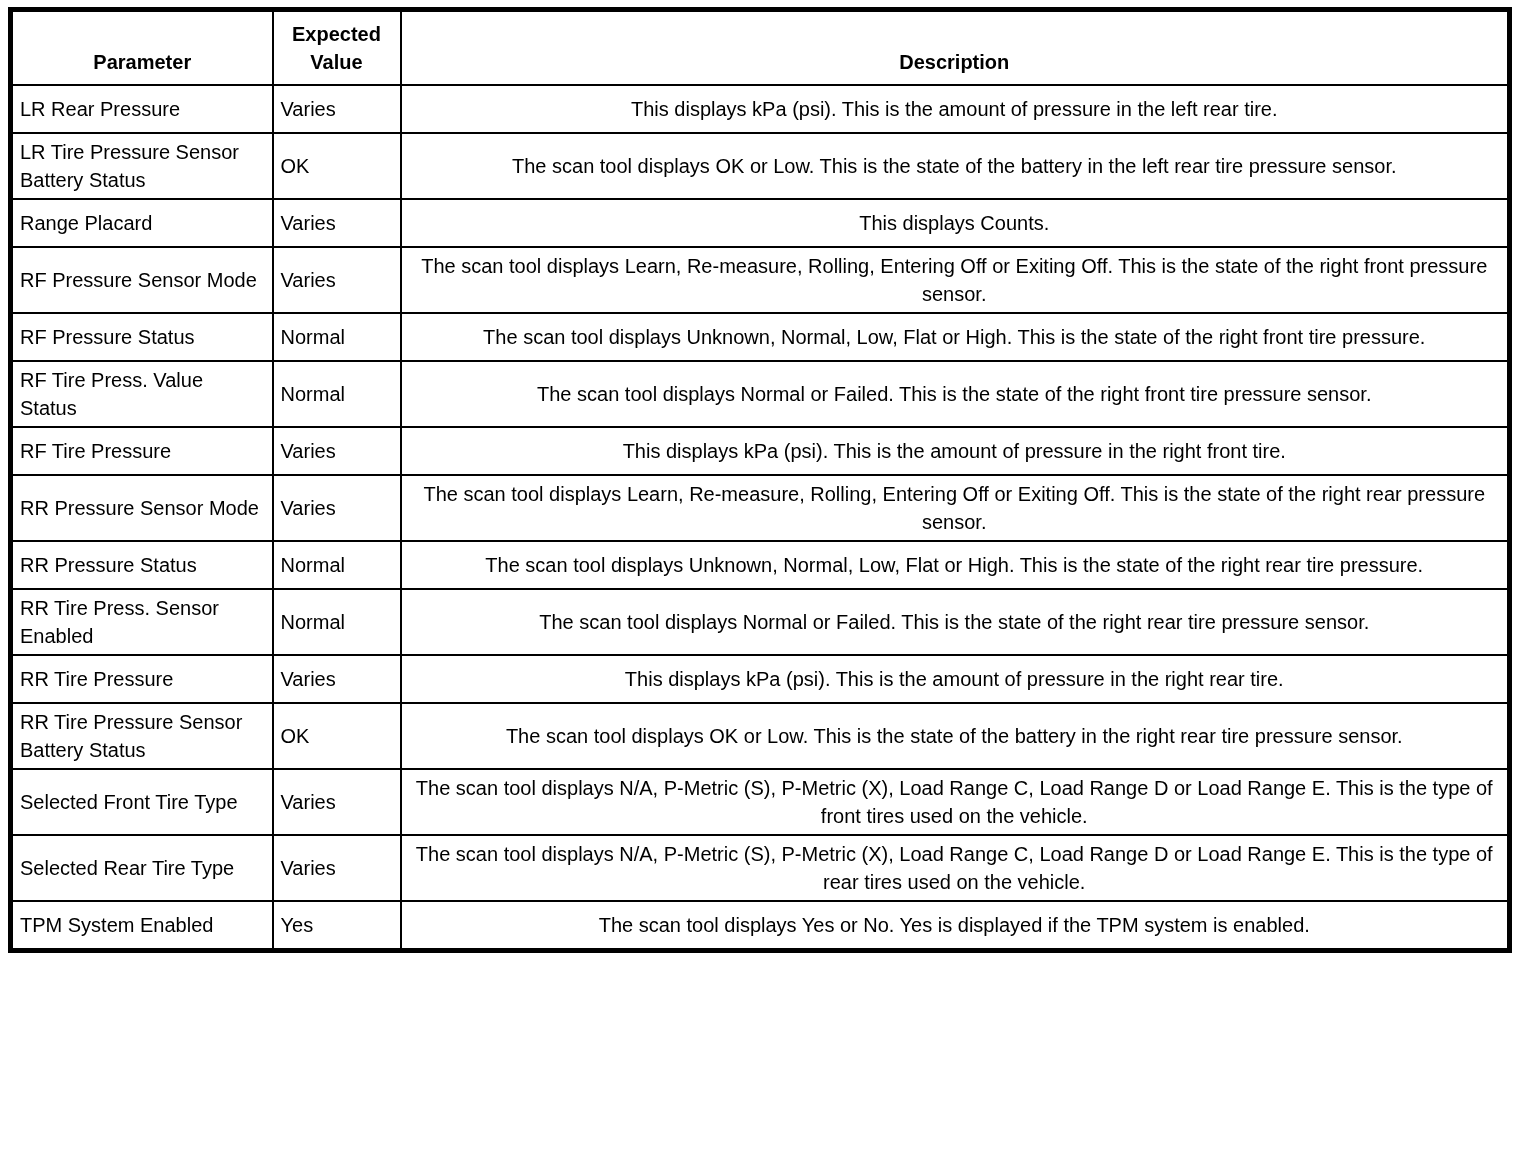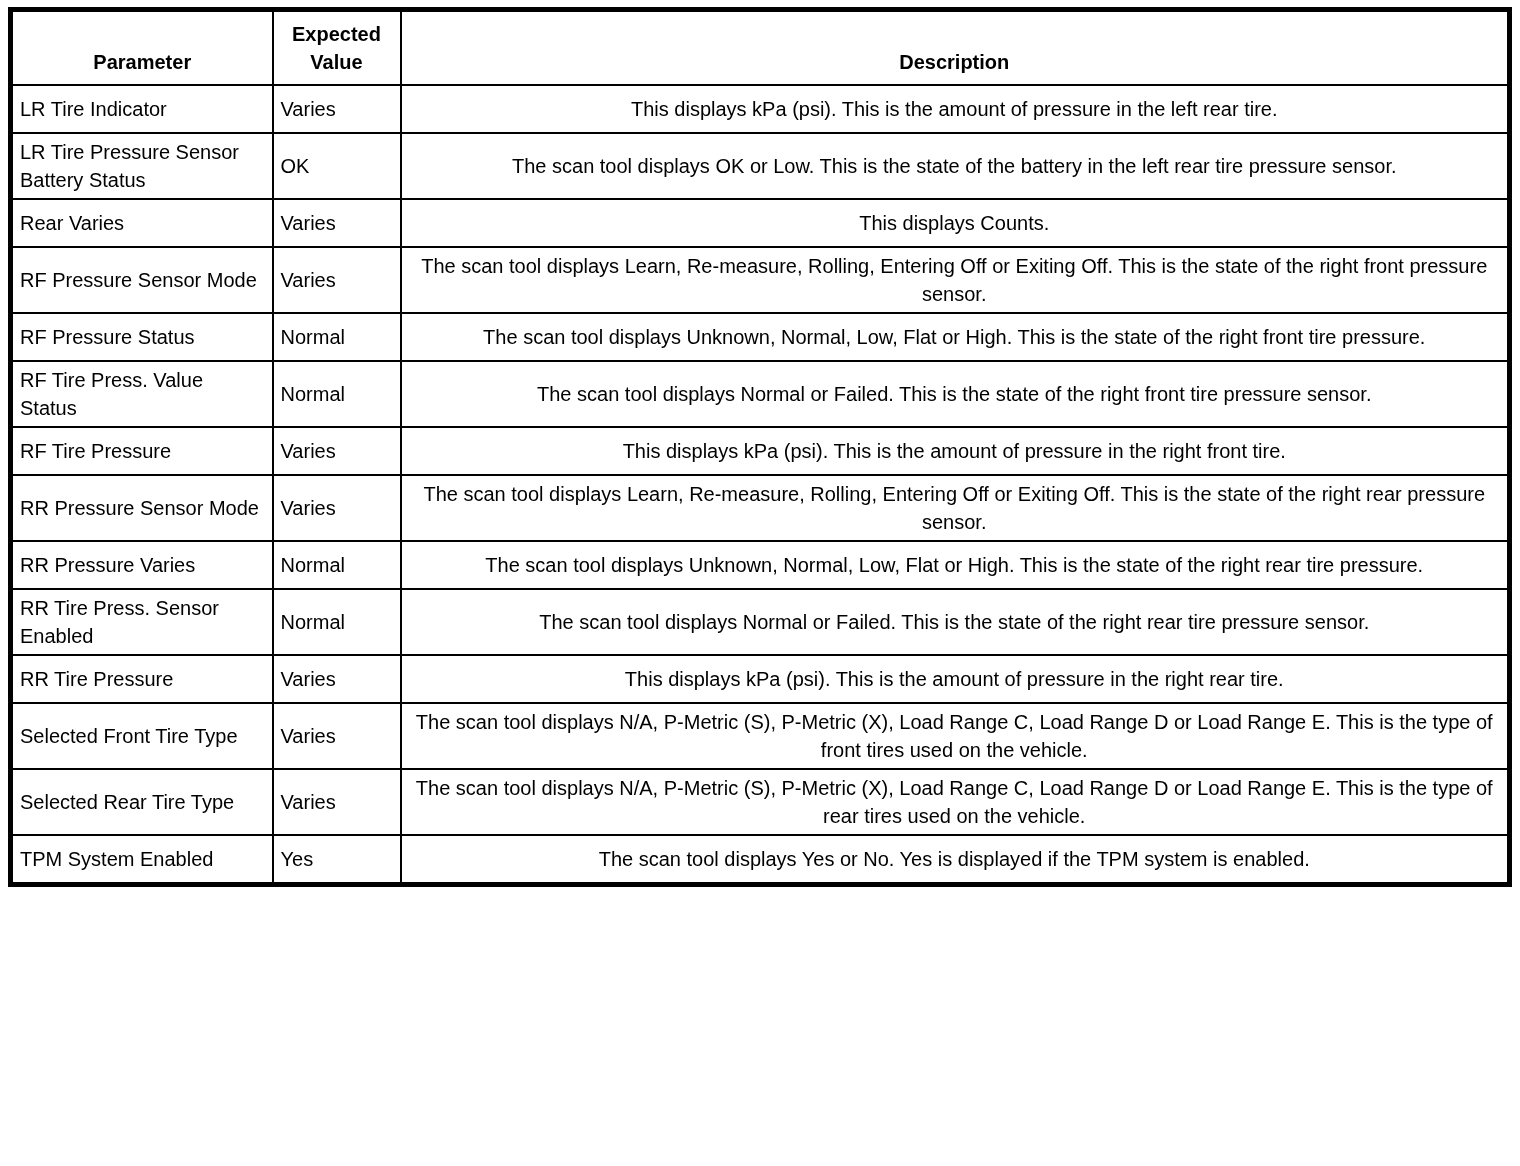--- a/index.html
+++ b/index.html
@@ -67,31 +67,31 @@
     </colgroup>
     <thead>
       <tr>
         <th>Parameter</th>
         <th>Expected Value</th>
         <th>Description</th>
       </tr>
     </thead>
     <tbody>
       <tr>
-        <td class="cell-param">LR Tire Indicator</td>
+        <td class="cell-param">LR Rear Pressure</td>
         <td class="cell-value">Varies</td>
         <td class="cell-desc">This displays kPa (psi). This is the amount of pressure in the left rear tire.</td>
       </tr>
       <tr>
         <td class="cell-param">LR Tire Pressure Sensor Battery Status</td>
         <td class="cell-value">OK</td>
         <td class="cell-desc">The scan tool displays OK or Low. This is the state of the battery in the left rear tire pressure sensor.</td>
       </tr>
       <tr>
-        <td class="cell-param">Rear Varies</td>
+        <td class="cell-param">Range Placard</td>
         <td class="cell-value">Varies</td>
         <td class="cell-desc">This displays Counts.</td>
       </tr>
       <tr>
         <td class="cell-param">RF Pressure Sensor Mode</td>
         <td class="cell-value">Varies</td>
         <td class="cell-desc">The scan tool displays Learn, Re-measure, Rolling, Entering Off or Exiting Off. This is the state of the right front pressure sensor.</td>
       </tr>
       <tr>
         <td class="cell-param">RF Pressure Status</td>
@@ -107,33 +107,38 @@
         <td class="cell-param">RF Tire Pressure</td>
         <td class="cell-value">Varies</td>
         <td class="cell-desc">This displays kPa (psi). This is the amount of pressure in the right front tire.</td>
       </tr>
       <tr>
         <td class="cell-param">RR Pressure Sensor Mode</td>
         <td class="cell-value">Varies</td>
         <td class="cell-desc">The scan tool displays Learn, Re-measure, Rolling, Entering Off or Exiting Off. This is the state of the right rear pressure sensor.</td>
       </tr>
       <tr>
-        <td class="cell-param">RR Pressure Varies</td>
+        <td class="cell-param">RR Pressure Status</td>
         <td class="cell-value">Normal</td>
         <td class="cell-desc">The scan tool displays Unknown, Normal, Low, Flat or High. This is the state of the right rear tire pressure.</td>
       </tr>
       <tr>
         <td class="cell-param">RR Tire Press. Sensor Enabled</td>
         <td class="cell-value">Normal</td>
         <td class="cell-desc">The scan tool displays Normal or Failed. This is the state of the right rear tire pressure sensor.</td>
       </tr>
       <tr>
         <td class="cell-param">RR Tire Pressure</td>
         <td class="cell-value">Varies</td>
         <td class="cell-desc">This displays kPa (psi). This is the amount of pressure in the right rear tire.</td>
+      </tr>
+      <tr>
+        <td class="cell-param">RR Tire Pressure Sensor Battery Status</td>
+        <td class="cell-value">OK</td>
+        <td class="cell-desc">The scan tool displays OK or Low. This is the state of the battery in the right rear tire pressure sensor.</td>
       </tr>
       <tr>
         <td class="cell-param">Selected Front Tire Type</td>
         <td class="cell-value">Varies</td>
         <td class="cell-desc">The scan tool displays N/A, P-Metric (S), P-Metric (X), Load Range C, Load Range D or Load Range E. This is the type of front tires used on the vehicle.</td>
       </tr>
       <tr>
         <td class="cell-param">Selected Rear Tire Type</td>
         <td class="cell-value">Varies</td>
         <td class="cell-desc">The scan tool displays N/A, P-Metric (S), P-Metric (X), Load Range C, Load Range D or Load Range E. This is the type of rear tires used on the vehicle.</td>

